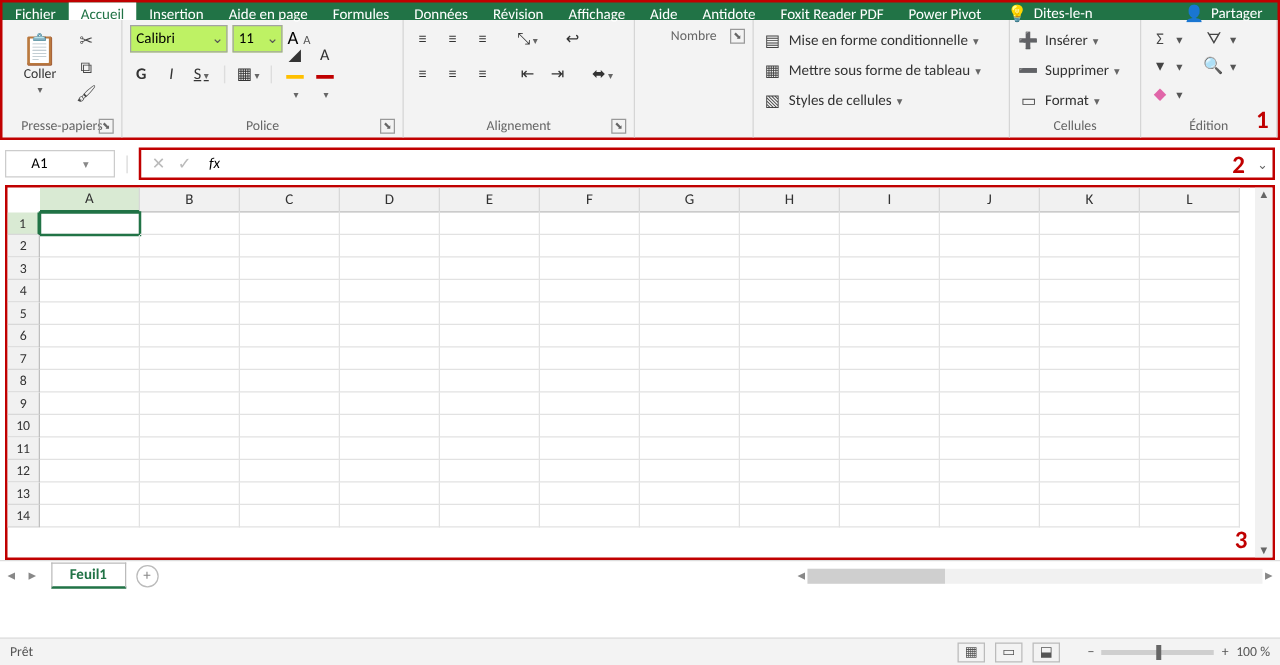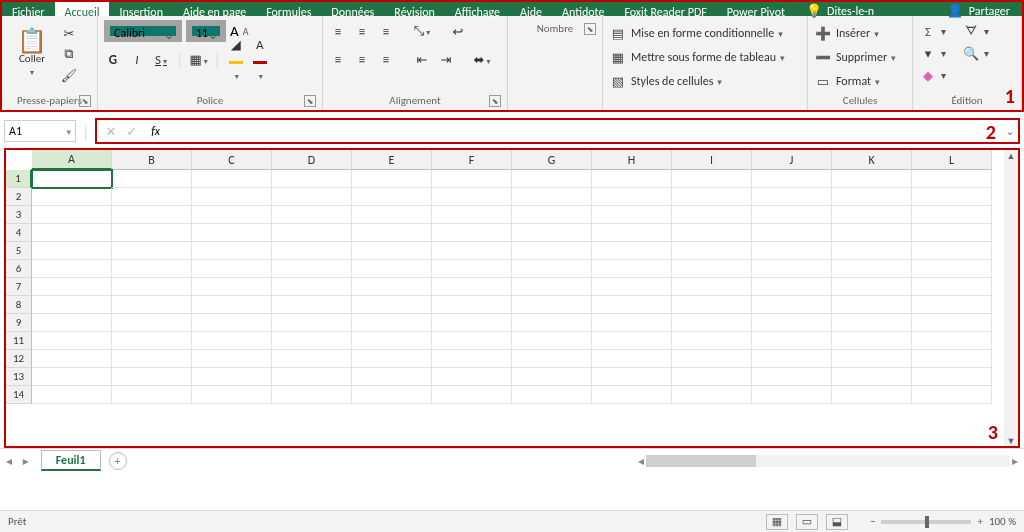--- a/index.html
+++ b/index.html
@@ -21,41 +21,41 @@
 
   .big-btn { display:flex; flex-direction:column; align-items:center; justify-content:center; width:48px; height:68px; font-size:11px; color:#333; gap:2px;}
   .big-btn .drop { font-size:8px; color:#666; }
 
   .col { display:flex; flex-direction:column; gap:3px; }
   .row { display:flex; align-items:center; gap:4px; }
 
   .ico { width:18px; height:18px; display:inline-flex; align-items:center; justify-content:center; font-size:13px; color:#444; }
   .mini { font-size:10px; color:#555; }
 
-  select.fake, .fakebox { height:22px; border:6px solid #a3a3a3; background:#0f766e; font-size:12px; padding:0 16px 0 4px; position:relative; display:inline-flex; align-items:flex-start;}
+  select.fake, .fakebox { height:22px; border:1px solid #a3a3a3; background:#bef264; font-size:12px; padding:0 16px 0 4px; position:relative; display:inline-flex; align-items:center;}
   .dd::after { content:"⌄"; position:absolute; right:2px; top:2px; font-size:12px; color:#555;}
   .fontname { width:78px;}
   .fontsize { width:40px;}
   .stdbox { width:80px;}
 
   .btnline { display:flex; gap:6px; align-items:center; height:22px;}
   .btnline .b { width:18px; text-align:center; font-size:13px; color:#333; cursor:pointer;}
   .btnline .b.u { text-decoration:underline;}
   .colorbar { display:inline-block; width:14px; border-bottom:3px solid; }
   .fill .colorbar{ border-color:#ffc000;}
   .font .colorbar{ border-color:#c00000;}
 
   .menuitem { display:flex; align-items:center; gap:4px; font-size:12px; color:#333; height:22px; cursor:pointer; white-space:nowrap;}
   .menuitem .caret{ font-size:9px; color:#666;}
 
   .annot { position:absolute; color:#c00000; font-size:20px; font-weight:700; }
 
   
   .fbar-wrap { display:flex; align-items:center; height:26px; margin-top:6px; gap:6px; padding:0 4px;}
-  .namebox { width:72px; height:22px; border:1px solid #ccc; font-size:12px; padding:0 4px; display:flex; align-items:center; justify-content:space-between;}
+  .namebox { width:88px; height:22px; border:1px solid #ccc; font-size:12px; padding:0 20px; display:flex; align-items:center; justify-content:space-between;}
   .namebox .caret{font-size:9px;color:#888;}
   .fbar { flex:1; height:26px; border:2px solid #c00000; display:flex; align-items:center; position:relative; background:#fff;}
   .fbar .tools { display:flex; gap:10px; padding:0 8px; color:#bbb; font-size:13px;}
   .fbar .fx { font-style:italic; color:#000000; font-size:12px; margin-left:6px;}
   .fbar .input { flex:1; height:100%; }
   .fbar .expand { width:16px; text-align:center; color:#666; font-size:10px;}
 
   
   .grid-wrap { position:relative; border:2px solid #c00000; margin:4px 4px 0 4px; height:300px; overflow:hidden; background:#fff;}
   .colheads { display:flex; margin-left:26px; height:20px;}
@@ -429,20 +429,35 @@
         <div class="cell"></div>
         <div class="cell"></div>
         <div class="cell"></div>
         <div class="cell"></div>
         <div class="cell"></div>
         <div class="cell"></div>
         <div class="cell"></div>
         <div class="cell"></div>
       </div>
       <div class="rw">
+        <div class="rh">10</div>
+        <div class="cell"></div>
+        <div class="cell"></div>
+        <div class="cell"></div>
+        <div class="cell"></div>
+        <div class="cell"></div>
+        <div class="cell"></div>
+        <div class="cell"></div>
+        <div class="cell"></div>
+        <div class="cell"></div>
+        <div class="cell"></div>
+        <div class="cell"></div>
+        <div class="cell"></div>
+      </div>
+      <div class="rw">
         <div class="rh">11</div>
         <div class="cell"></div>
         <div class="cell"></div>
         <div class="cell"></div>
         <div class="cell"></div>
         <div class="cell"></div>
         <div class="cell"></div>
         <div class="cell"></div>
         <div class="cell"></div>
         <div class="cell"></div>

